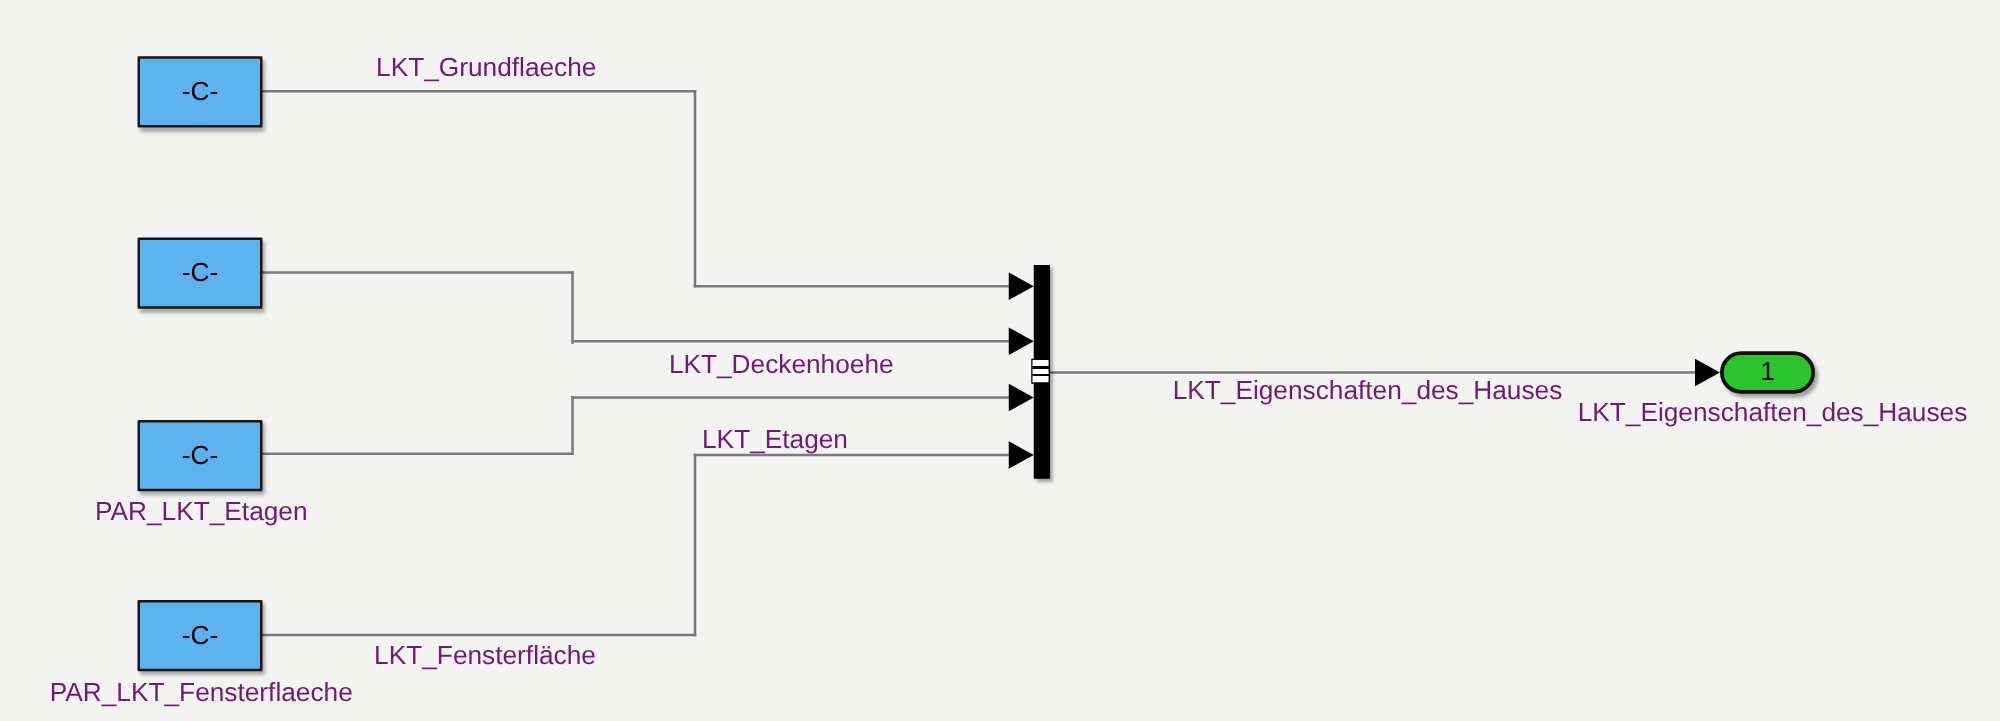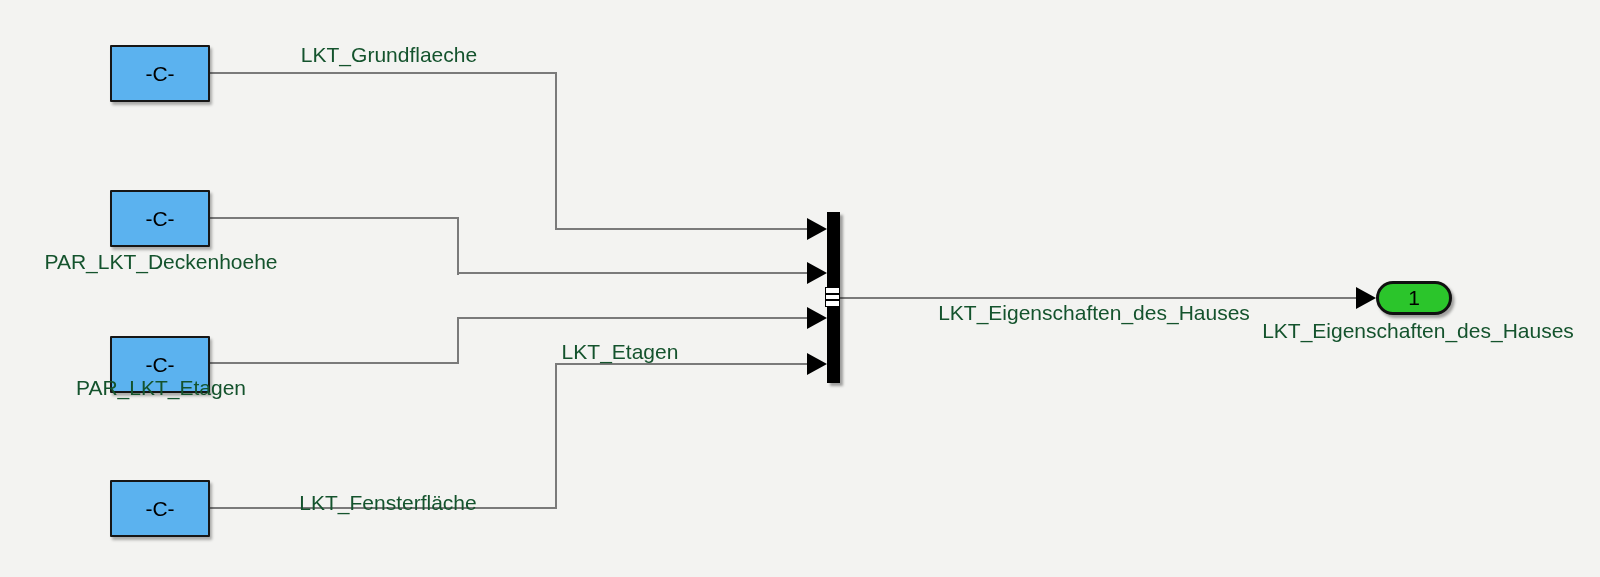--- a/index.html
+++ b/index.html
@@ -52,21 +52,21 @@
     border:3px solid #101010;
     border-radius:17px;
     box-shadow:2.5px 3px 3px rgba(0,0,0,0.35);
     display:flex;align-items:center;justify-content:center;
     font-size:21px;color:#000;
   }
   .lbl{
     position:absolute;
     transform:translateX(-50%);
     white-space:nowrap;
-    font-size:21px;color:#14532d;
+    font-size:21px;color:#701a75;
     line-height:1.15;
   }
 </style>
 </head>
 <body>
 
 <div id="canvas">
 
   <div class="wire h" style="left:208px;top:72px;width:349px"></div>
   <div class="wire v" style="left:555px;top:72px;height:158px"></div>
@@ -97,26 +97,27 @@
   <div class="block" style="left:110px;top:190px">
     <span>-C-</span>
   </div>
   <div class="block" style="left:110px;top:336px">
     <span>-C-</span>
   </div>
   <div class="block" style="left:110px;top:480px">
     <span>-C-</span>
   </div>
 
-  <div class="lbl" style="left:161px;top:250px">PAR_LKT_Deckenhoehe</div>
-  <div class="lbl" style="left:161px;top:376px">PAR_LKT_Etagen</div>
+  <div class="lbl" style="left:161px;top:398px">PAR_LKT_Etagen</div>
+  <div class="lbl" style="left:161px;top:543px">PAR_LKT_Fensterflaeche</div>
 
   <div class="lbl" style="left:389px;top:43px">LKT_Grundflaeche</div>
+  <div class="lbl" style="left:625px;top:280px">LKT_Deckenhoehe</div>
   <div class="lbl" style="left:620px;top:340px">LKT_Etagen</div>
-  <div class="lbl" style="left:388px;top:491px">LKT_Fensterfläche</div>
+  <div class="lbl" style="left:388px;top:513px">LKT_Fensterfläche</div>
   <div class="lbl" style="left:1094px;top:301px">LKT_Eigenschaften_des_Hauses</div>
 
   <div class="mux">
     <div class="mux-badge"></div>
   </div>
 
   <div class="outport">
     <span>1</span>
   </div>
   <div class="lbl" style="left:1418px;top:319px">LKT_Eigenschaften_des_Hauses</div>

